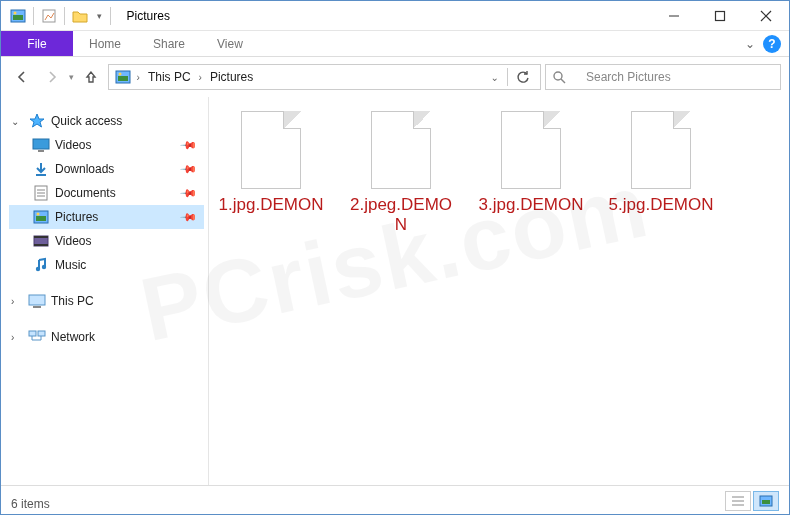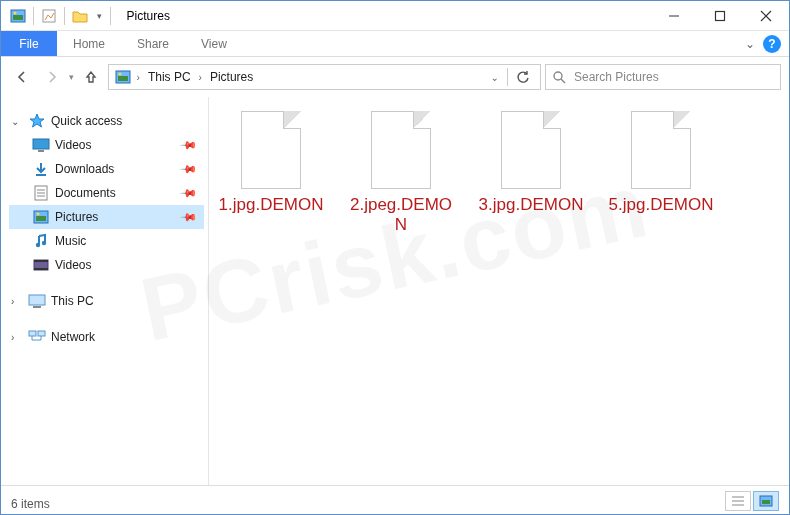--- a/index.html
+++ b/index.html
@@ -7,33 +7,33 @@
 
 .titlebar { height: 30px; display: flex; align-items: center; background: #fff; border-bottom: 1px solid #e5e5e5; }
 .tb-icons { display: flex; align-items: center; gap: 2px; padding: 0 6px; }
 .tb-ico { width: 22px; height: 22px; display: flex; align-items: center; justify-content: center; border: 1px solid transparent; }
 .tb-sep { width: 1px; height: 18px; background: #ccc; margin: 0 2px; }
 .tb-title { padding-left: 8px; color: #000; }
 .win-controls { margin-left: auto; display: flex; }
 .win-btn { width: 46px; height: 30px; display: flex; align-items: center; justify-content: center; color: #333; }
 
 .ribbon { height: 26px; display: flex; align-items: stretch; border-bottom: 1px solid #ddd; }
-.ribbon-file { background: #3b82f6; color: #fff; width: 56px; display: flex; align-items: center; justify-content: center; }
+.ribbon-file { background: #6d28d9; color: #fff; width: 72px; display: flex; align-items: center; justify-content: center; }
 .ribbon-tab { padding: 0 16px; display: flex; align-items: center; color: #737373; }
 .ribbon-right { margin-left: auto; display: flex; align-items: center; gap: 8px; padding-right: 8px; }
 .help-ico { width: 18px; height: 18px; border-radius: 50%; background: #1e90ff; color: #fff; display: flex; align-items: center; justify-content: center; font-size: 12px; font-weight: bold; }
 
 .navbar { height: 40px; display: flex; align-items: center; padding: 4px 8px; gap: 4px; }
 .nav-btn { width: 26px; height: 26px; display: flex; align-items: center; justify-content: center; color: #999; }
 .nav-btn.enabled { color: #555; }
 .addr-bar { flex: 1; height: 26px; border: 1px solid #ccc; display: flex; align-items: center; padding: 0 4px; gap: 2px; }
 .addr-seg { display: flex; align-items: center; gap: 4px; padding: 0 4px; color: #222; }
 .addr-chev { color: #666; font-size: 10px; padding: 0 2px; }
 .addr-refresh { margin-left: auto; padding: 0 6px; color: #555; }
-.search-box { width: 236px; height: 26px; border: 1px solid #ccc; display: flex; align-items: center; padding: 0 6px; color: #888; gap: 8px; }
+.search-box { width: 236px; height: 26px; border: 1px solid #ccc; display: flex; align-items: center; padding: 0 6px; color: #888; gap: 20px; }
 .search-box input { border: none; outline: none; flex: 1; color: #333; font-size: 12px; }
 .search-box input::placeholder { color: #888; }
 
 .body-area { display: flex; height: 388px; }
 .sidebar { width: 208px; border-right: 1px solid #e5e5e5; padding: 12px 4px 0 8px; overflow: hidden; }
 .tree-item { display: flex; align-items: center; height: 24px; gap: 4px; padding-left: 2px; color: #222; }
 .tree-item.lvl1 { padding-left: 22px; }
 .tree-item .chev { width: 12px; color: #555; font-size: 10px; }
 .tree-item .pin { margin-left: auto; margin-right: 8px; color: #888; font-size: 11px; transform: rotate(45deg); }
 .tree-item.selected { background: #cce8ff; }
@@ -214,38 +214,38 @@
             <rect x="1" y="1" width="14" height="12" fill="#6fb7ff" stroke="#2b6fb0"></rect>
             <rect x="3" y="6" width="10" height="5" fill="#3d8f3d"></rect>
             <circle cx="5" cy="4" r="1.5" fill="#ffd34d"></circle>
           </svg>
         </span>
       <span>Pictures</span>
       <span class="pin">📌</span>
     </div>
     <div class="tree-item lvl1">
       <span class="ico">
+          <svg width="16" height="14">
+            <rect x="1" y="2" width="14" height="10" fill="#6e5f9b" stroke="#4a3d70"></rect>
+            <rect x="1" y="2" width="14" height="2" fill="#333"></rect>
+            <rect x="1" y="10" width="14" height="2" fill="#333"></rect>
+          </svg>
+        </span>
+      <span>Videos</span>
+    </div>
+    <div class="tree-item lvl1">
+      <span class="ico">
           <svg width="14" height="16">
             <path d="M5 3 V12" stroke="#2b80c4" stroke-width="2"></path>
             <circle cx="4" cy="12" r="2.2" fill="#2b80c4"></circle>
             <path d="M5 3 L11 2 V10" stroke="#2b80c4" stroke-width="2" fill="none"></path>
             <circle cx="10" cy="10" r="2.2" fill="#2b80c4"></circle>
           </svg>
         </span>
       <span>Music</span>
-    </div>
-    <div class="tree-item lvl1">
-      <span class="ico">
-          <svg width="16" height="14">
-            <rect x="1" y="2" width="14" height="10" fill="#6e5f9b" stroke="#4a3d70"></rect>
-            <rect x="1" y="2" width="14" height="2" fill="#333"></rect>
-            <rect x="1" y="10" width="14" height="2" fill="#333"></rect>
-          </svg>
-        </span>
-      <span>Videos</span>
     </div>
     <div class="tree-spacer"></div>
     <div class="tree-item">
       <span class="chev">›</span>
       <span class="ico">
           <svg width="18" height="14">
             <rect x="1" y="1" width="16" height="10" fill="#c6e4ff" stroke="#5a96c8"></rect>
             <rect x="5" y="12" width="8" height="2" fill="#888"></rect>
           </svg>
         </span>

